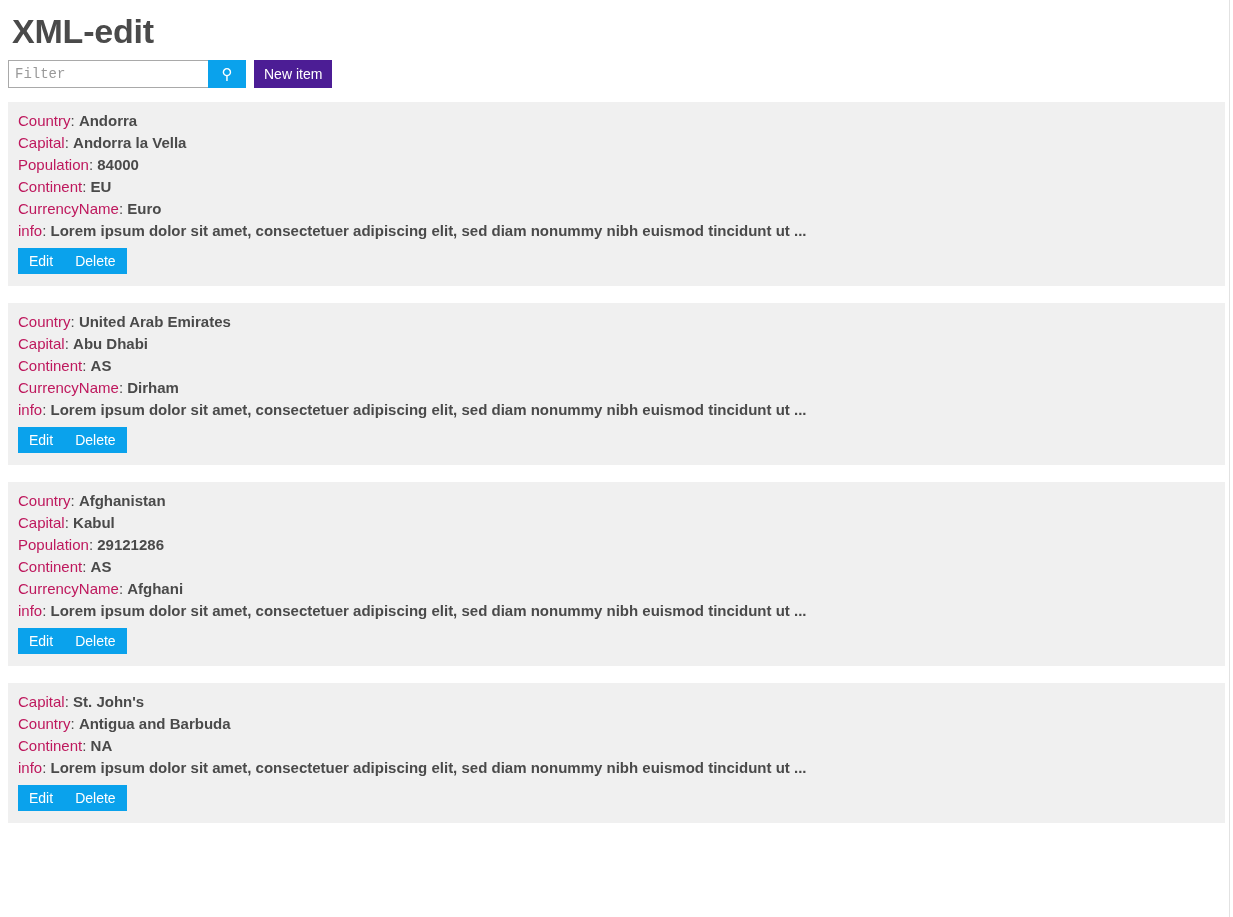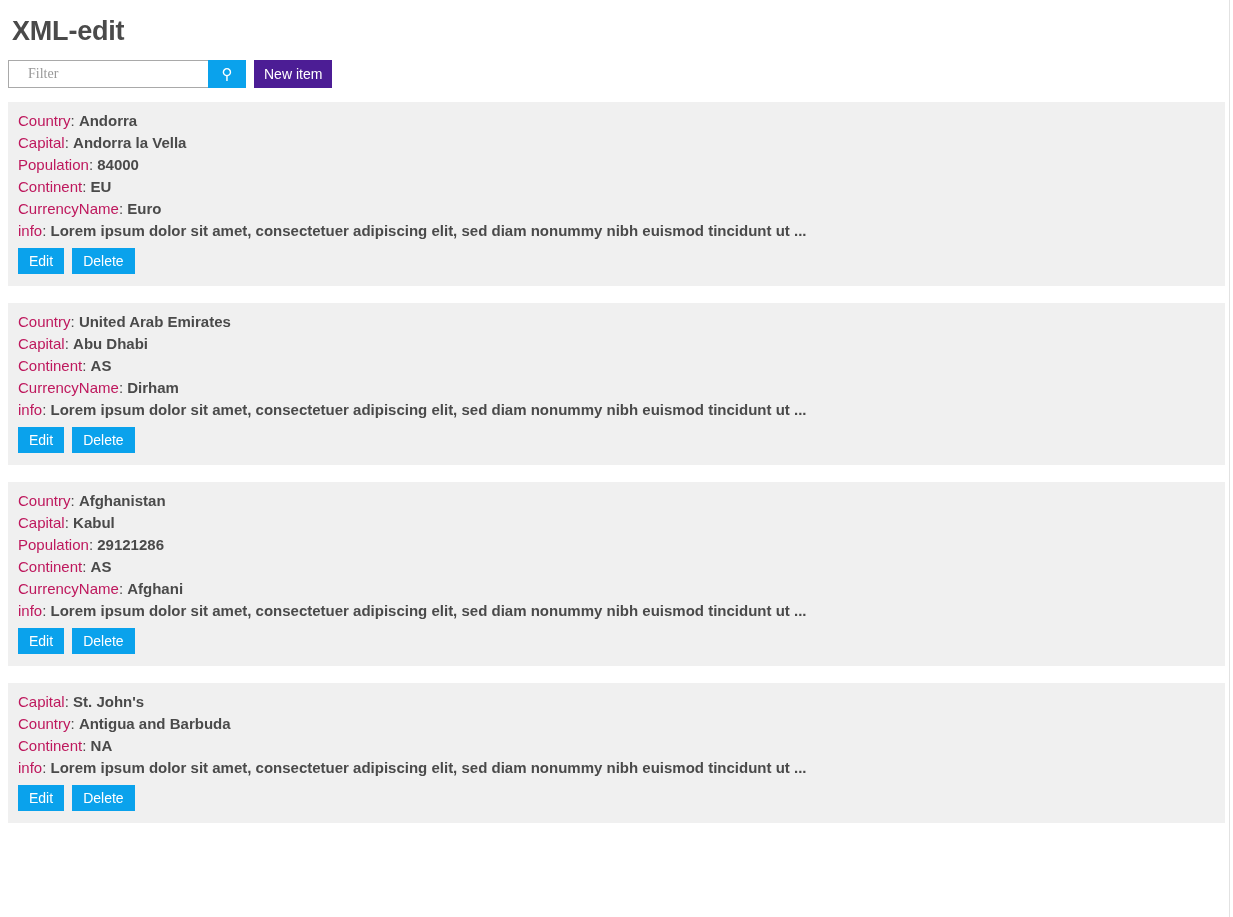--- a/index.html
+++ b/index.html
@@ -27,21 +27,21 @@
   #page-edge {
     position: absolute;
     top: 0;
     right: 3px;
     width: 1px;
     height: 917px;
     background: #e2e2e2;
   }
 
   h1.page-title {
-    font-size: 27px;
+    font-size: 34px;
     font-weight: bold;
     color: #4a4a4a;
     margin: 0;
     padding: 14px 0 0 4px;
     letter-spacing: -0.2px;
     line-height: 34px;
   }
 
   .toolbar {
     display: flex;
@@ -49,22 +49,22 @@
     padding: 12px 0 0 0;
     margin-left: 0px;
     height: 28px;
   }
   .filter-input {
     width: 200px;
     height: 28px;
     box-sizing: border-box;
     border: 1px solid #a9a9a9;
     border-right: none;
-    padding: 2px 19px;
-    font-family: Liberation Serif, serif;
+    padding: 2px 6px;
+    font-family: Liberation Mono, monospace;
     font-size: 14px;
     color: #333;
     background: #fff;
     outline: none;
     border-radius: 0;
   }
   .filter-input::placeholder {
     color: #999;
     opacity: 1;
   }
@@ -119,21 +119,21 @@
     font-weight: normal;
     color: #be185d;
   }
   .field .v {
     font-weight: bold;
     color: #4a4a4a;
   }
   .card-actions {
     margin-top: 6px;
     display: flex;
-    gap: 8px;
+    gap: 0;
   }
   .btn-edit, .btn-delete {
     background: #0aa2ec;
     border: none;
     color: #ffffff;
     font-size: 14px;
     font-family: "Liberation Sans", sans-serif;
     padding: 5px 11px;
     line-height: 16px;
     cursor: pointer;

